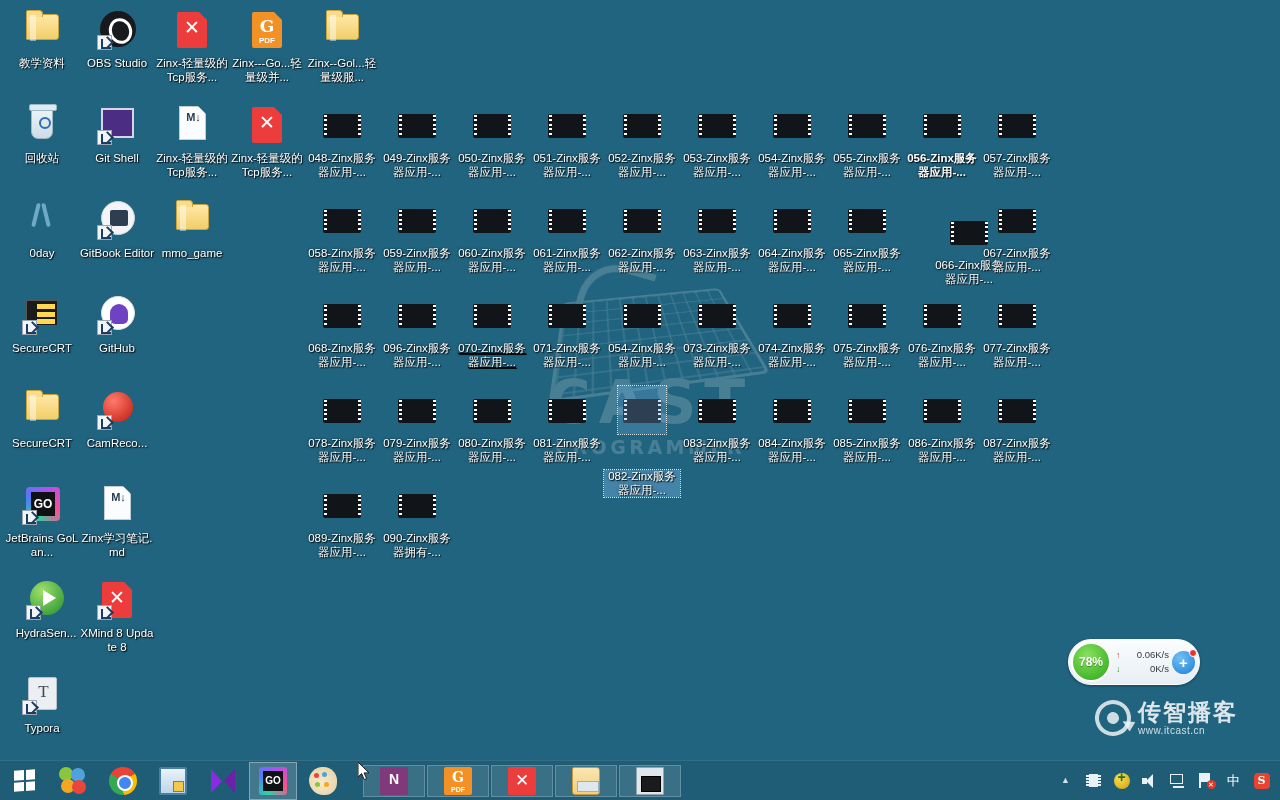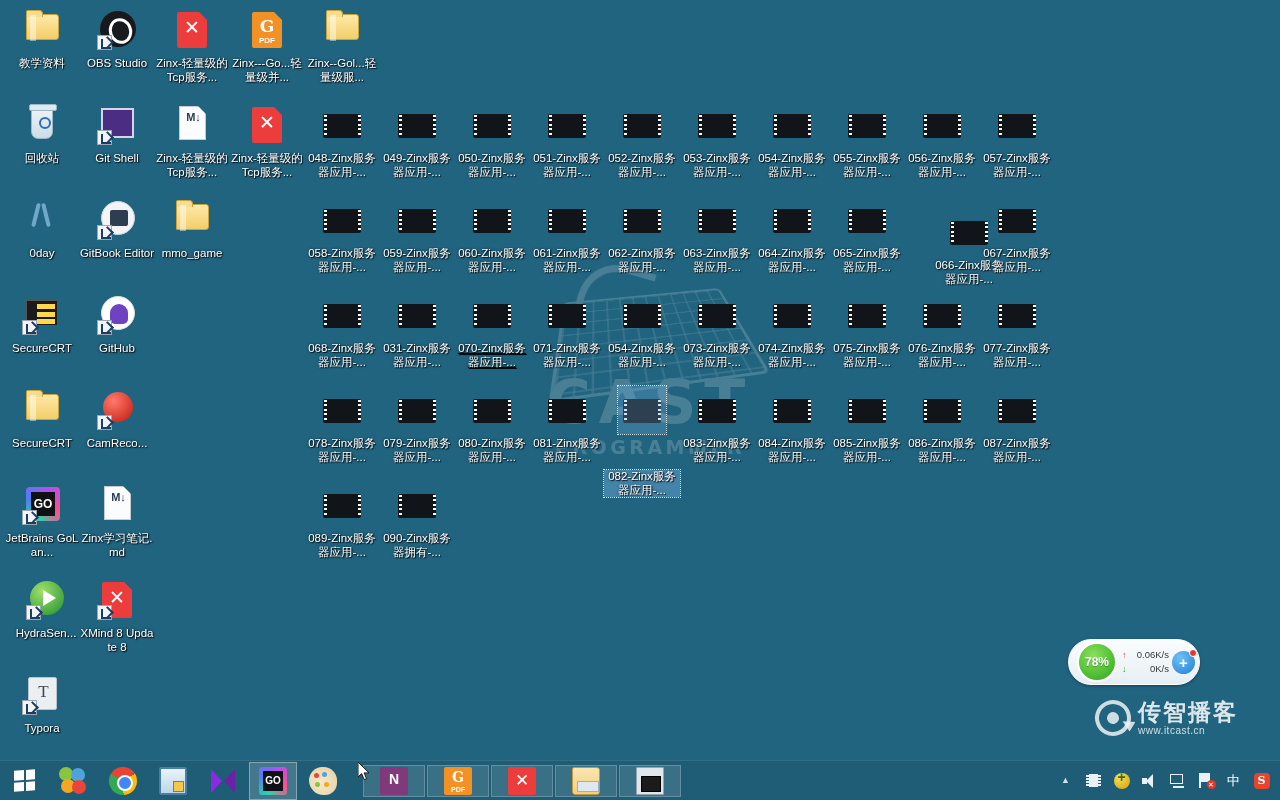--- a/index.html
+++ b/index.html
@@ -249,21 +249,21 @@
   #netwidget {
     position: absolute; left: 1068px; top: 639px;
     width: 132px; height: 46px;
     background: linear-gradient(#fbfdfe, #e7eef3);
     border: 1px solid #ffffff;
     border-radius: 23px;
     display: flex; align-items: center;
     box-shadow: 0 1px 3px rgba(0,0,0,.35);
   }
   #netwidget .ring {
-    width: 40px; height: 40px; margin-left: 8px;
+    width: 40px; height: 40px; margin-left: 2px;
     border-radius: 50%;
     background: radial-gradient(circle at 40% 32%, #8ae05e, #44b82c 72%, #2f9a1e);
     border: 2px solid #ffffff;
     display: flex; align-items: center; justify-content: center;
     color: #ffffff; font-size: 12px; font-weight: 700;
     text-shadow: 0 1px 1px rgba(0,0,0,.3);
   }
   #netwidget .rates {
     flex: 1; padding: 0 3px 0 5px;
     font-size: 9.5px; color: #333a40; line-height: 14px;
@@ -653,21 +653,21 @@
           <span class="art-video"><span class="frame"></span></span>
         </div>
         <div class="label">054-Zinx服务器应用-...</div>
       </div>
       <div class="icon" style="left: 829px; top: 101px;">
         <div class="glyph">
           <span class="art-video"><span class="frame"></span></span>
         </div>
         <div class="label">055-Zinx服务器应用-...</div>
       </div>
-      <div class="icon" style="left: 904px; top: 101px;">
+      <div class="icon" style="left: 904px; top: 101px; font-weight: bold;">
         <div class="glyph">
           <span class="art-video"><span class="frame"></span></span>
         </div>
         <div class="label">056-Zinx服务器应用-...</div>
       </div>
       <div class="icon" style="left: 979px; top: 101px; text-align: center;">
         <div class="glyph">
           <span class="art-video"><span class="frame"></span></span>
         </div>
         <div class="label">057-Zinx服务器应用-...</div>
@@ -735,21 +735,21 @@
       <div class="icon" style="left: 304px; top: 291px;">
         <div class="glyph">
           <span class="art-video"><span class="frame"></span></span>
         </div>
         <div class="label">068-Zinx服务器应用-...</div>
       </div>
       <div class="icon" style="left: 379px; top: 291px;">
         <div class="glyph">
           <span class="art-video"><span class="frame"></span></span>
         </div>
-        <div class="label">031-Zinx服务器应用-...</div>
+        <div class="label">096-Zinx服务器应用-...</div>
       </div>
       <div class="icon" style="left: 454px; top: 291px; text-decoration: underline;">
         <div class="glyph">
           <span class="art-video"><span class="frame"></span></span>
         </div>
         <div class="label">070-Zinx服务器应用-...</div>
       </div>
       <div class="icon" style="left: 529px; top: 291px;">
         <div class="glyph">
           <span class="art-video"><span class="frame"></span></span>

